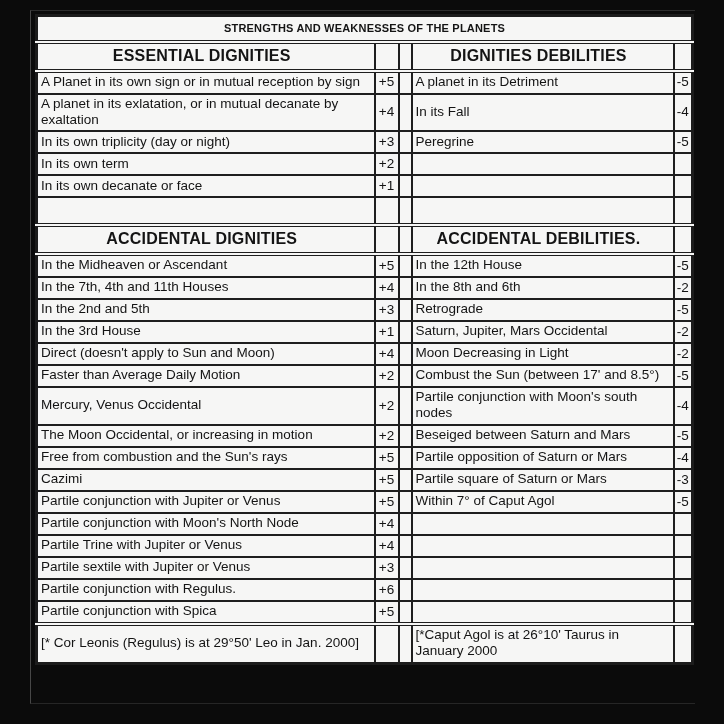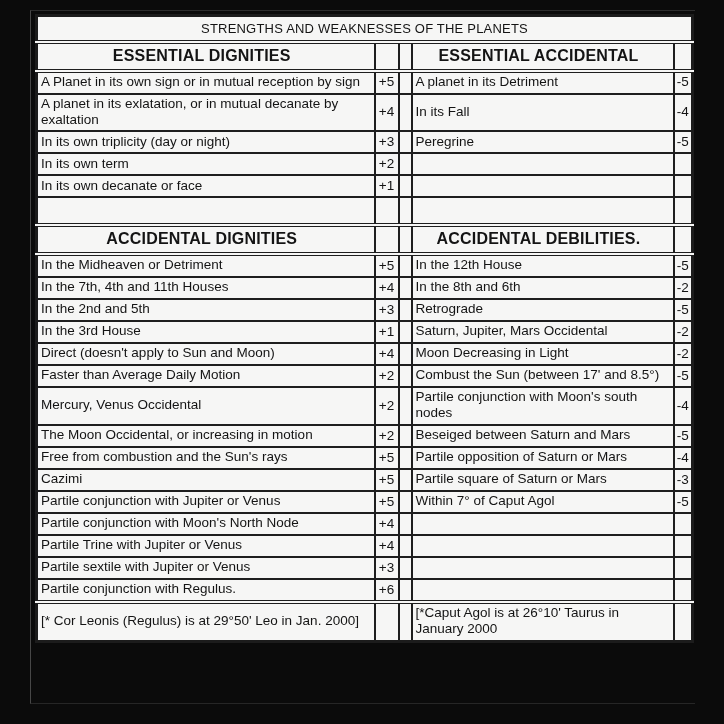--- a/index.html
+++ b/index.html
@@ -32,22 +32,22 @@
     color:#141414;
     font-size:13.5px;
     line-height:1.22;
     padding:1px 3px 2px 3px;
     vertical-align:middle;
     height:17px;
     overflow:hidden;
     word-wrap:break-word;
   }
   tr.title-row td{
-    font-size:13px;
-    font-weight:normal;
+    font-size:11px;
+    font-weight:bold;
     text-align:center;
     letter-spacing:0.2px;
     padding:3px 18px;
     border-bottom:4px double #1e1e1e;
   }
   tr.section-row td{
     border-top:4px double #1e1e1e;
     border-bottom:4px double #1e1e1e;
   }
   tr.section-row td.hd{
@@ -78,21 +78,21 @@
 
     <tbody>
       <tr class="title-row">
         <td colspan="5">STRENGTHS AND WEAKNESSES OF THE PLANETS</td>
       </tr>
 
       <tr class="section-row">
         <td class="hd">ESSENTIAL DIGNITIES</td>
         <td class="val"></td>
         <td class="gap"></td>
-        <td class="hd">ESSENTIAL ACCIDENTAL</td>
+        <td class="hd">DIGNITIES DEBILITIES</td>
         <td class="val"></td>
       </tr>
     </tbody>
 
     <tbody>
         <tr>
           <td class="desc">A Planet in its own sign or in mutual reception by sign</td>
           <td class="val">+5</td>
           <td class="gap"></td>
           <td class="desc">A planet in its Detriment</td>
@@ -141,21 +141,21 @@
         <td class="hd">ACCIDENTAL DIGNITIES</td>
         <td class="val"></td>
         <td class="gap"></td>
         <td class="hd">ACCIDENTAL DEBILITIES.</td>
         <td class="val"></td>
       </tr>
     </tbody>
 
     <tbody>
         <tr>
-          <td class="desc">In the Midheaven or Detriment</td>
+          <td class="desc">In the Midheaven or Ascendant</td>
           <td class="val">+5</td>
           <td class="gap"></td>
           <td class="desc">In the 12th House</td>
           <td class="val">-5</td>
         </tr>
         <tr>
           <td class="desc">In the 7th, 4th and 11th Houses</td>
           <td class="val">+4</td>
           <td class="gap"></td>
           <td class="desc">In the 8th and 6th</td>
@@ -241,20 +241,27 @@
         <tr>
           <td class="desc">Partile sextile with Jupiter or Venus</td>
           <td class="val">+3</td>
           <td class="gap"></td>
           <td class="desc"></td>
           <td class="val"></td>
         </tr>
         <tr>
           <td class="desc">Partile conjunction with Regulus.</td>
           <td class="val">+6</td>
+          <td class="gap"></td>
+          <td class="desc"></td>
+          <td class="val"></td>
+        </tr>
+        <tr>
+          <td class="desc">Partile conjunction with Spica</td>
+          <td class="val">+5</td>
           <td class="gap"></td>
           <td class="desc"></td>
           <td class="val"></td>
         </tr>
       </tbody>
 
     <tbody class="footnotes">
         <tr>
           <td class="desc">[* Cor Leonis (Regulus) is at 29°50' Leo in Jan. 2000]</td>
           <td class="val"></td>

